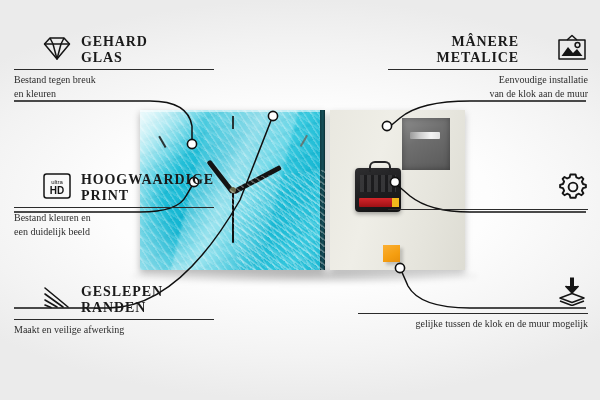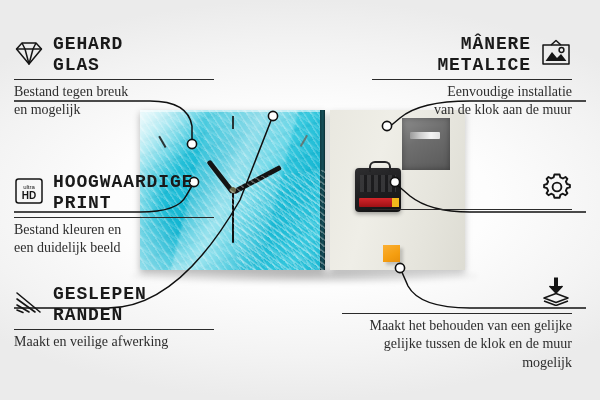--- a/index.html
+++ b/index.html
@@ -211,52 +211,52 @@
     background: radial-gradient(ellipse at center, rgba(0,0,0,0.22) 0%, rgba(0,0,0,0.07) 55%, rgba(0,0,0,0) 78%);
     filter: blur(2px);
   }
 
   
   .feature {
     position: absolute;
     width: 200px;
   }
   .feature.left  { left: 14px; text-align: left; }
-  .feature.right { right: 28px; text-align: right; }
+  .feature.right { right: 12px; text-align: right; }
 
   .feat-head {
     display: flex;
     align-items: center;
     gap: 9px;
     padding-bottom: 3px;
   }
   .feature.right .feat-head { flex-direction: row-reverse; }
 
   .feat-title {
-    font-family: Liberation Mono, monospace;
-    font-size: 18px;
+    font-family: Liberation Serif, serif;
+    font-size: 14px;
     font-weight: bold;
     letter-spacing: 0.9px;
     line-height: 1.16;
     color: #1a1a1a;
     text-transform: uppercase;
   }
   .feat-rule {
     height: 1px;
     background: #2b2b2b;
     width: 100%;
   }
   .feat-desc {
     font-family: "Liberation Serif", serif;
-    font-size: 14px;
+    font-size: 10px;
     line-height: 1.32;
     color: #2d2d2d;
     padding-top: 3px;
   }
-  .icon { flex: 0 0 auto; display: block; }
+  .icon { flex: 0 0 auto; display: block; margin-left: 28px; }
 
   
   .connectors {
     position: absolute;
     inset: 0;
     pointer-events: none;
   }
 </style>
 </head>
 <body>
@@ -338,21 +338,21 @@
         </svg>
       </span>
       <div>
         <div class="feat-title">GEHARD</div>
         <div class="feat-title">GLAS</div>
       </div>
     </div>
     <div class="feat-rule"></div>
     <div class="feat-desc">
       <div>Bestand tegen breuk</div>
-      <div>en mogelijk</div>
+      <div>en kleuren</div>
     </div>
   </div>
 
   <div class="feature left" style="top:172px;">
     <div class="feat-head">
       <span class="icon">
         <svg width="30" height="28" viewBox="0 0 30 28">
           <rect x="2" y="2" width="26" height="24" rx="2.5" fill="none" stroke="#151515" stroke-width="1.5"></rect>
           <text x="15" y="12" font-family="Liberation Sans, sans-serif" font-size="6" text-anchor="middle" fill="#151515">ultra</text>
           <text x="15" y="22" font-family="Liberation Sans, sans-serif" font-size="10" font-weight="bold" text-anchor="middle" fill="#151515">HD</text>
@@ -439,18 +439,17 @@
             <path d="M16,1.5 L16,12" stroke-width="4"></path>
             <path d="M9.5,10 L16,17 L22.5,10" fill="#151515" stroke="#151515"></path>
             <path d="M16,17.5 L28,22 L16,26.5 L4,22 Z"></path>
             <path d="M4,25 L16,29.5 L28,25"></path>
           </g>
         </svg>
       </span>
     </div>
     <div class="feat-rule"></div>
     <div class="feat-desc">
-      <div>Maakt het behouden van een gelijke</div>
       <div>gelijke tussen de klok en de muur mogelijk</div>
     </div>
   </div>
 
 </div>
 
 </body></html>

